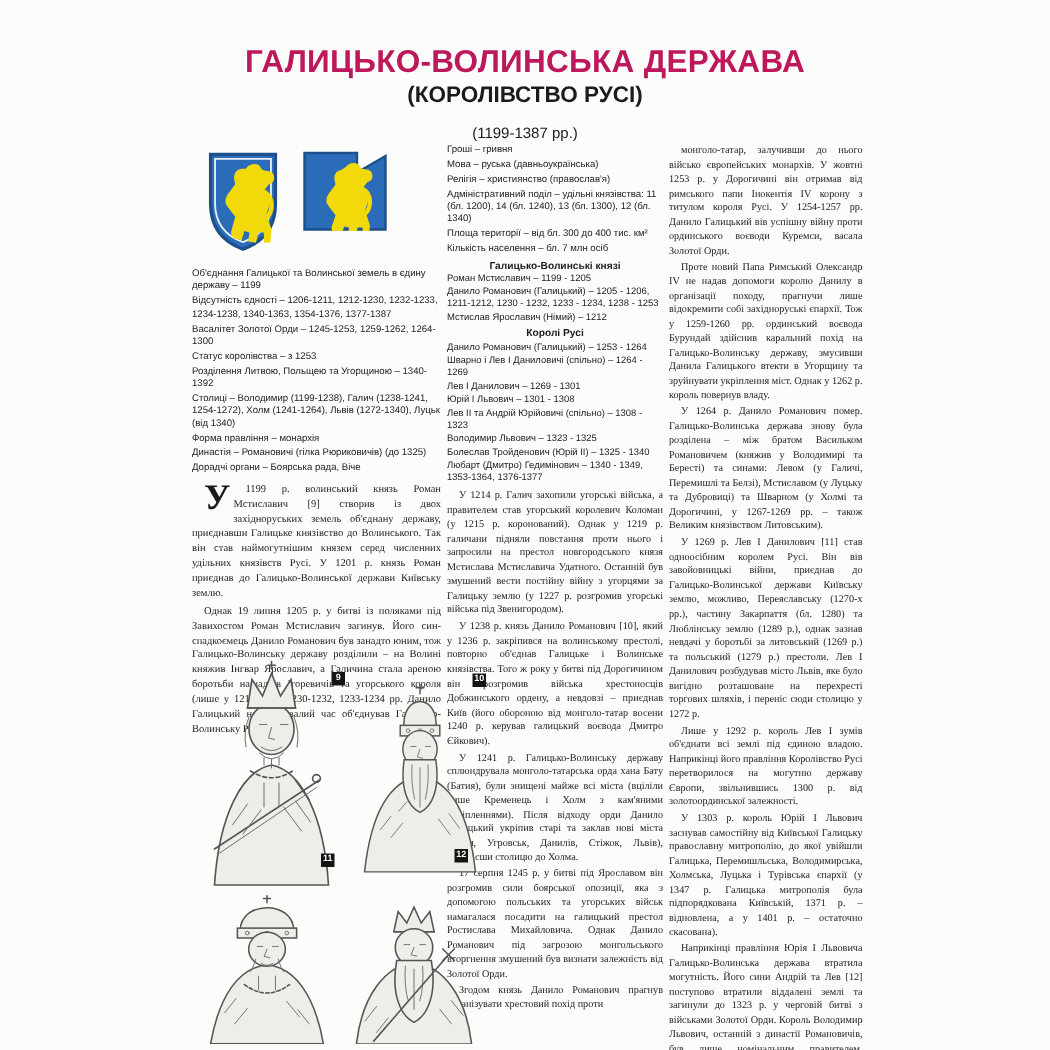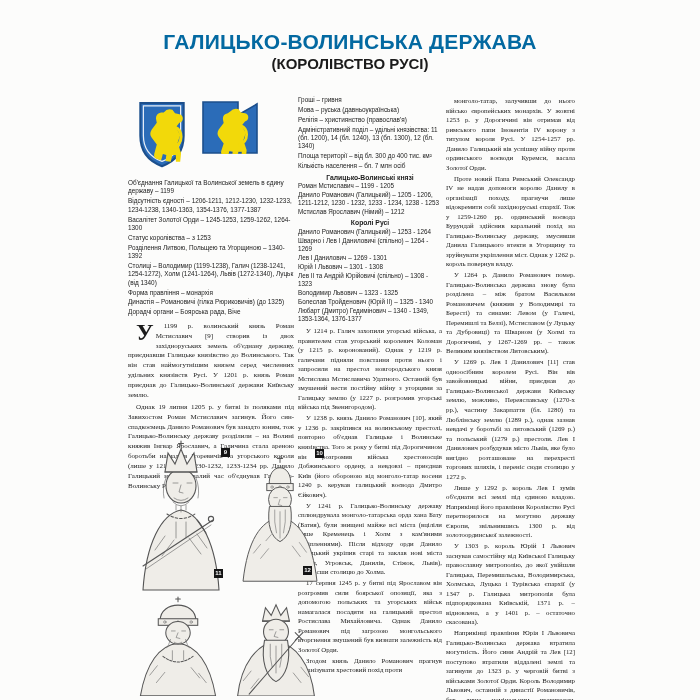--- a/index.html
+++ b/index.html
@@ -2,21 +2,21 @@
 <html lang="uk"><head>
 <meta charset="utf-8">
 <style>
   html,body{margin:0;padding:0;background:#ffffff;}
   .page{position:relative;width:700px;height:700px;background:#fcfcfb;color:#1b1b1b;
         font-family:"Liberation Serif",serif;overflow:hidden;}
 
   
   .hdr{position:absolute;top:30px;left:0;width:700px;text-align:center;}
   .hdr .t1{font-family:"Liberation Sans",sans-serif;font-weight:bold;font-size:21px;
-           letter-spacing:.2px;margin:0;color:#0369a1;}
+           letter-spacing:.2px;margin:0;color:#be185d;}
   .hdr .t2{font-family:"Liberation Sans",sans-serif;font-weight:bold;font-size:15px;margin:1px 0 12px;}
   .hdr .t3{font-family:"Liberation Sans",sans-serif;font-size:10px;margin-top:2px;}
 
   
   .col{position:absolute;top:96px;}
   .col1{left:128px;width:166px;}
   .col2{left:298px;width:144px;}
   .col3{left:446px;width:129px;}
 
   .emblems{display:flex;gap:14px;align-items:flex-start;margin:2px 0 5px 8px;height:76px;}
@@ -51,20 +51,21 @@
   .sketch-fill{fill:#efede8;stroke:#555;stroke-width:1.1;}
 </style>
 </head>
 <body>
 
 <div class="page">
 
   <div class="hdr">
     <h1 class="t1">ГАЛИЦЬКО-ВОЛИНСЬКА ДЕРЖАВА</h1>
     <div class="t2">(КОРОЛІВСТВО РУСІ)</div>
+    <div class="t3">(1199-1387 рр.)</div>
   </div>
 
   <div class="col col1">
     <div class="emblems">
       <svg width="52" height="74" viewBox="0 0 60 84">
         <path d="M5,5 h50 v38 q0,26 -25,35 q-25,-9 -25,-35 z" fill="#2b6cb8" stroke="#1c4f8c" stroke-width="2.4"></path>
         <path d="M8.5,8.5 h43 v34 q0,22 -21.5,30 q-21.5,-8 -21.5,-30 z" fill="none" stroke="#e9eff7" stroke-width="1.4"></path>
         <path d="M29,16 q-6,1 -6,7 l1,5 -6,8 q-3,5 0,9 l6,8 -3,11 q-1,5 4,6 l4,1 2,-7 4,1 -1,7 6,1 2,-8 4,0 0,8 5,0 1,-10 -4,-12 3,-9 -5,-9 4,-5 q4,-1 4,-5 0,-4 -4,-5 l-5,-1 -3,-4 q-6,-2 -10,3 z" fill="#f2d90a"></path>
         <path d="M42,57 q10,-3 10,-13 0,-8 -7,-11" fill="none" stroke="#f2d90a" stroke-width="3.4"></path>
       </svg>

